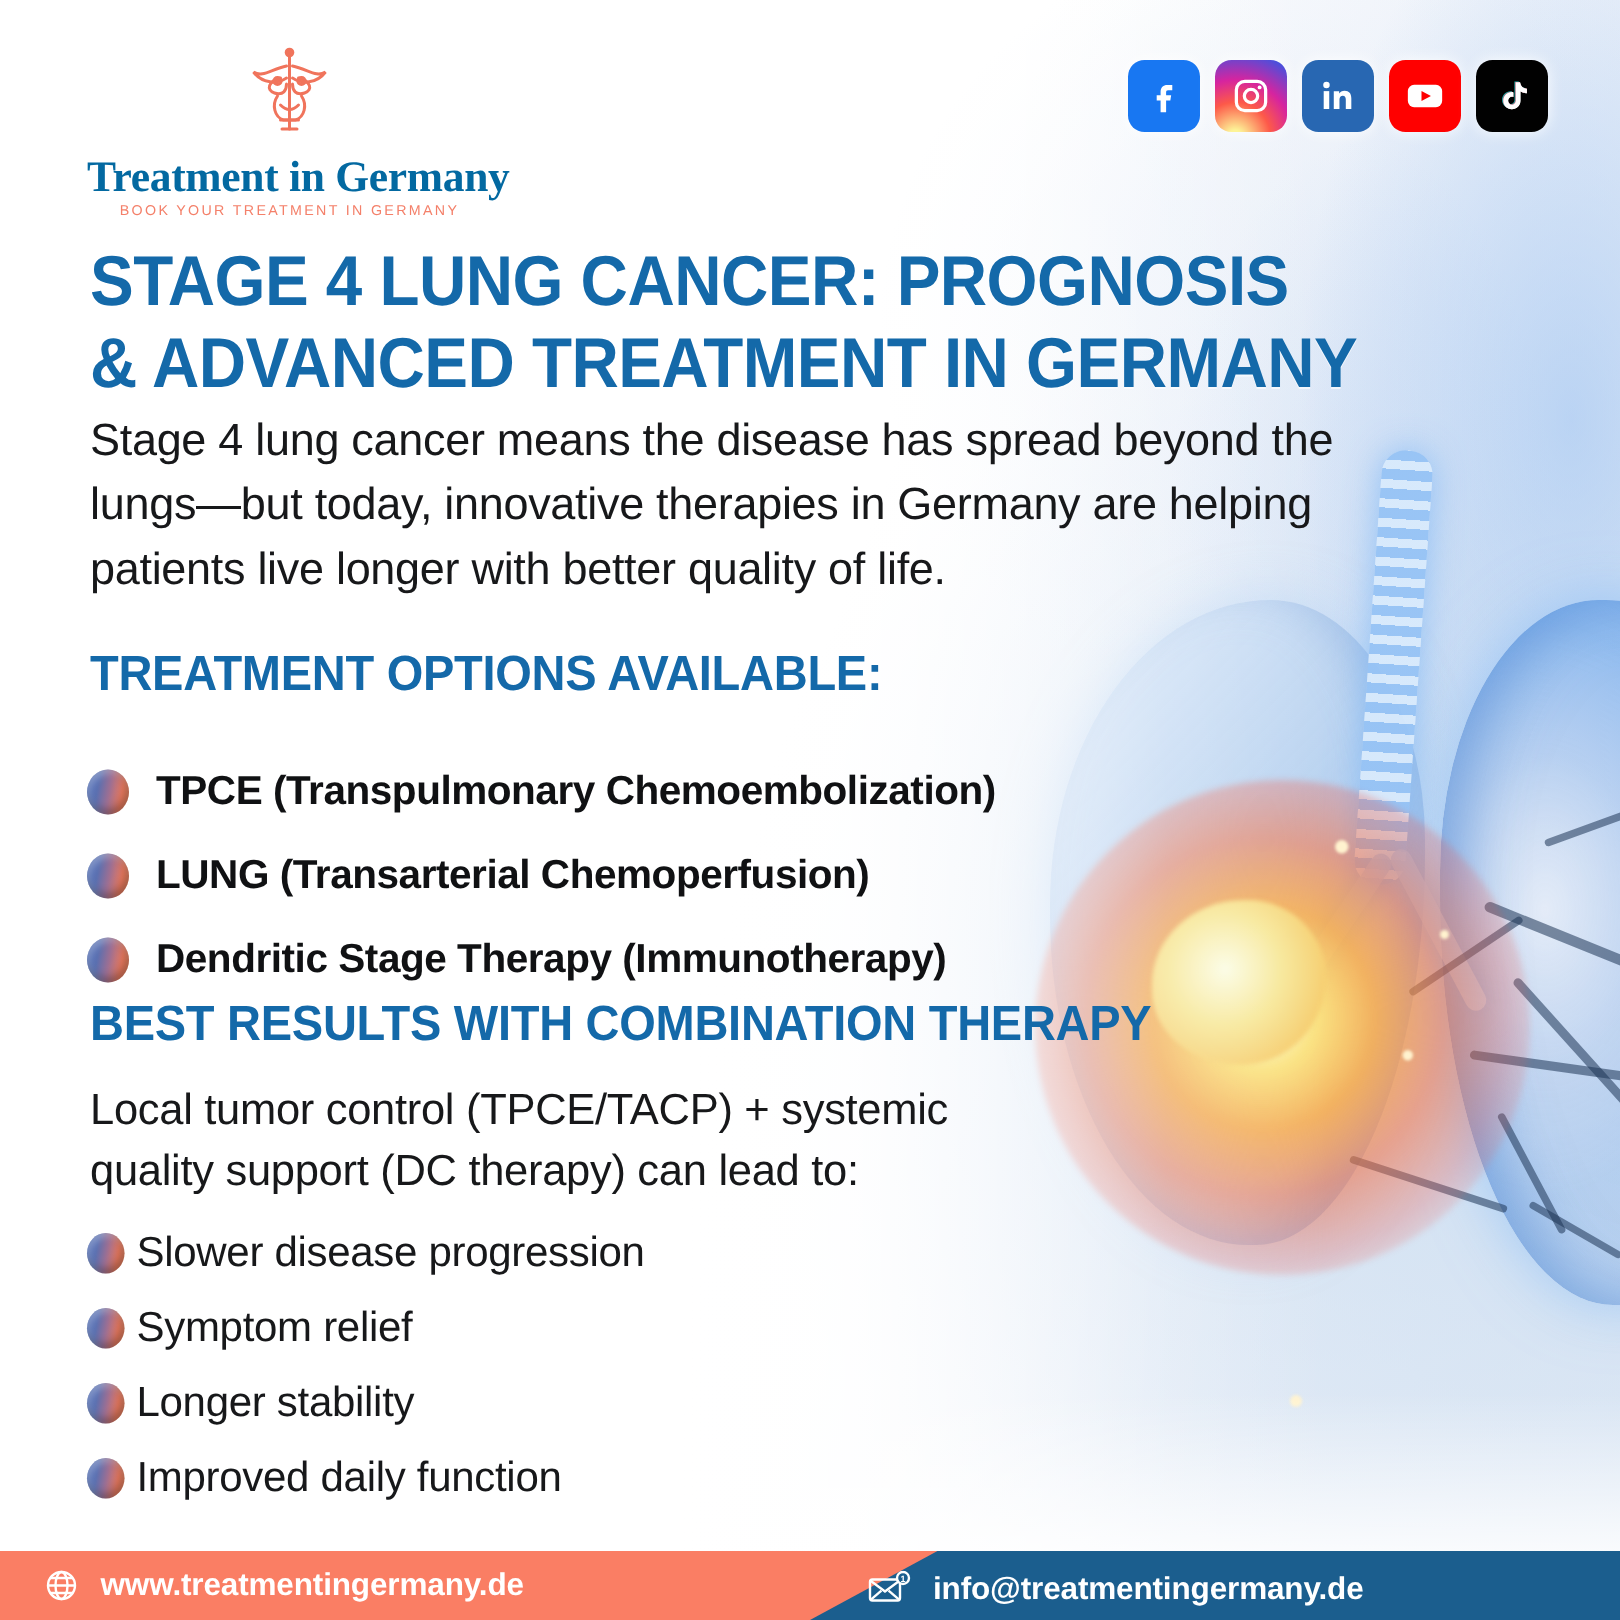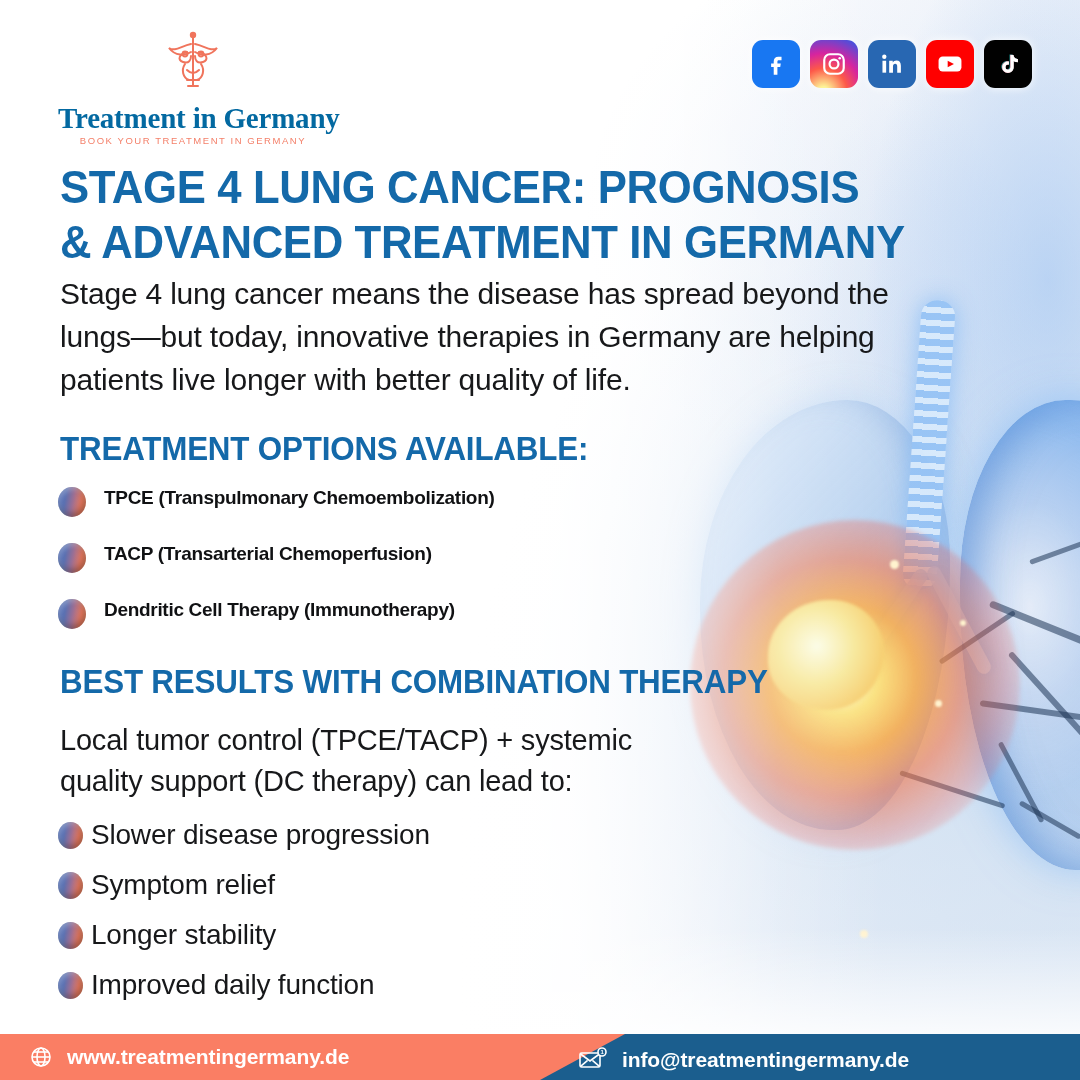--- a/index.html
+++ b/index.html
@@ -175,23 +175,23 @@
     color: #1469A9;
     letter-spacing: -0.2px;
     transform: scaleX(0.95);
     transform-origin: left center;
   }
   .h2-options { position: absolute; left: 60px; top: 430px; }
   .h2-best { position: absolute; left: 60px; top: 663px; }
 
   .opt-list { position: absolute; left: 58px; top: 487px; width: 800px; }
   .opt-item {
-    display: flex; align-items: flex-start;
+    display: flex; align-items: flex-end;
     height: 56px;
-    font-size: 19px;
+    font-size: 27px;
     font-weight: bold;
     color: #101113;
     letter-spacing: -0.3px;
   }
   .opt-item .txt { margin-left: 18px; }
 
   .combo {
     position: absolute; left: 60px; top: 720px; width: 660px;
     font-size: 29px;
     line-height: 1.42;
@@ -343,25 +343,25 @@
     <div class="intro">Stage 4 lung cancer means the disease has spread beyond the lungs—but today, innovative therapies in Germany are helping patients live longer with better quality of life.</div>
 
     <div class="h2 h2-options">TREATMENT OPTIONS AVAILABLE:</div>
     <div class="opt-list">
       <div class="opt-item">
         <span class="bullet bullet-lg"></span>
         <span class="txt">TPCE (Transpulmonary Chemoembolization)</span>
       </div>
       <div class="opt-item">
         <span class="bullet bullet-lg"></span>
-        <span class="txt">TACP (Transarterial Chemoperfusion)</span>
+        <span class="txt">LUNG (Transarterial Chemoperfusion)</span>
       </div>
       <div class="opt-item">
         <span class="bullet bullet-lg"></span>
-        <span class="txt">Dendritic Cell Therapy (Immunotherapy)</span>
+        <span class="txt">Dendritic Stage Therapy (Immunotherapy)</span>
       </div>
     </div>
 
     <div class="h2 h2-best">BEST RESULTS WITH COMBINATION THERAPY</div>
     <div class="combo">
       <div>Local tumor control (TPCE/TACP) + systemic</div>
       <div>quality support (DC therapy) can lead to:</div>
     </div>
 
     <div class="ben-list">

